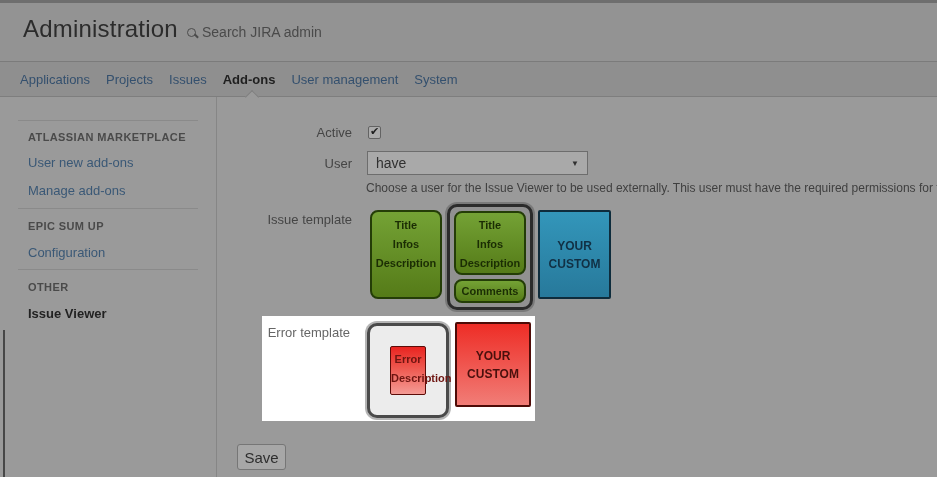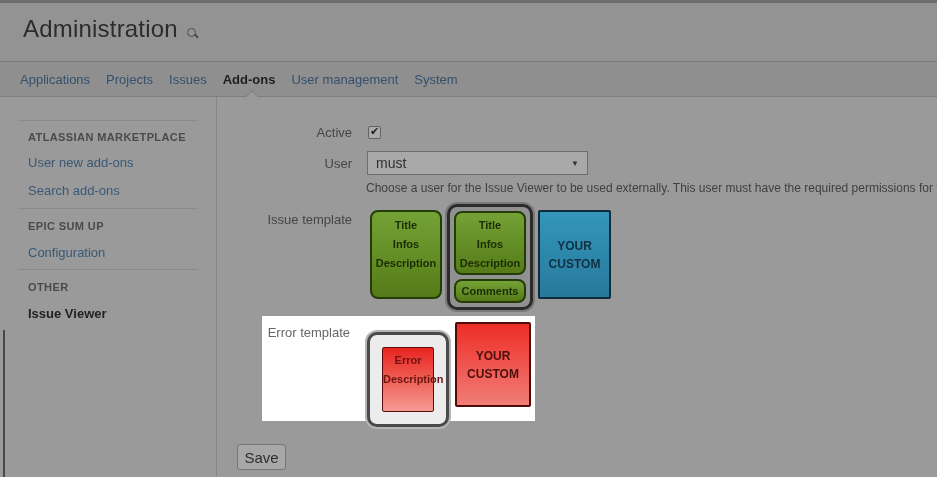--- a/index.html
+++ b/index.html
@@ -64,22 +64,22 @@
   .sel-wrap { border:3px solid #2b2b2b; border-radius:10px; padding:4px;
     box-shadow:0 0 0 2px #7a7a7a; background:#919191; cursor:pointer; }
   .iw1 { left:447px; top:204px; width:86px; height:106px; }
   .green-inner { width:100%; height:64px; padding-top:3px; }
   .comments-box { width:100%; height:24px; margin-top:4px; display:flex; align-items:center; justify-content:center; }
   .g1 { left:370px; top:210px; width:72px; height:89px; padding-top:4px; cursor:pointer; }
 
   
   .highlight { left:262px; top:316px; width:273px; height:105px; background:#ffffff; }
   .err-label { left:200px; top:325px; width:150px; text-align:right; font-size:13px; color:#666666; }
-  .ew { left:367px; top:332px; width:82px; height:95px; border:3px solid #4a4a4a;
-    box-shadow:0 0 0 2px #b5b5b5; background:#ececec; border-radius:10px; padding:12px;
+  .ew { left:367px; top:323px; width:82px; height:95px; border:3px solid #4a4a4a;
+    box-shadow:0 0 0 2px #b5b5b5; background:#ececec; border-radius:10px; padding:20px;
     position:absolute; cursor:pointer; }
   .red-inner { width:100%; height:100%; background:linear-gradient(180deg,#e92420 0%,#ee584f 45%,#f49b95 100%);
     border:1px solid #5c0c08; border-radius:2px; color:#6e1511; padding-top:3px; }
   .red-custom { left:455px; top:322px; width:76px; height:85px;
     background:linear-gradient(180deg,#ee2d26 0%,#f17d77 100%); border:2px solid #4e0b07;
     border-radius:2px; color:#4a100d; display:flex; flex-direction:column; justify-content:center; cursor:pointer; }
   .red-custom .box-line { font-size:12px; line-height:18px; }
 
   
   .save-btn { left:237px; top:444px; width:49px; height:26px; background:#a7a7a7;
@@ -94,50 +94,51 @@
 <body>
 
 <div class="abs top-strip"></div>
 <div class="abs edge-a"></div>
 <div class="abs edge-b"></div>
 
 <div class="abs header"></div>
 <div class="abs page-title">Administration</div>
 <div class="abs search-wrap">
   <span class="mag-icon"></span>
+  <input class="search-input" type="text" placeholder="Search JIRA admin" style="">
 </div>
 
 <div class="abs nav">
   <span class="nav-tab">Applications</span>
   <span class="nav-tab">Projects</span>
   <span class="nav-tab">Issues</span>
   <span class="nav-tab active">Add-ons</span>
   <span class="nav-tab">User management</span>
   <span class="nav-tab">System</span>
 </div>
 <div class="abs nav-caret"></div>
 
 <div class="abs sidebar-divider-v"></div>
 <div class="abs side-rule" style="top:120px;"></div>
 <div class="abs side-heading" style="top:131px;">ATLASSIAN MARKETPLACE</div>
 <div class="abs side-link" style="top:155px;">User new add-ons</div>
-<div class="abs side-link" style="top:183px;">Search add-ons</div>
+<div class="abs side-link" style="top:183px;">Manage add-ons</div>
 <div class="abs side-rule" style="top:208px;"></div>
 <div class="abs side-heading" style="top:220px;">EPIC SUM UP</div>
 <div class="abs side-link" style="top:245px;">Configuration</div>
 <div class="abs side-rule" style="top:269px;"></div>
 <div class="abs side-heading" style="top:281px;">OTHER</div>
 <div class="abs side-link selected" style="top:306px;">Issue Viewer</div>
 
 <div class="abs form-label" style="top:125px;">Active</div>
 <div class="checkbox checked"></div>
 
 <div class="abs form-label" style="top:156px;">User</div>
 <div class="abs select">
-  <span class="select-value">must</span>
+  <span class="select-value">have</span>
   <span class="select-caret">▼</span>
 </div>
 <div class="abs help-text">Choose a user for the Issue Viewer to be used externally. This user must have the required permissions for the issues.</div>
 
 <div class="abs form-label" style="top:212px;">Issue template</div>
 
 <div class="abs green-box g1">
   <div class="box-line">Title</div>
   <div class="box-line">Infos</div>
   <div class="box-line">Description</div>

